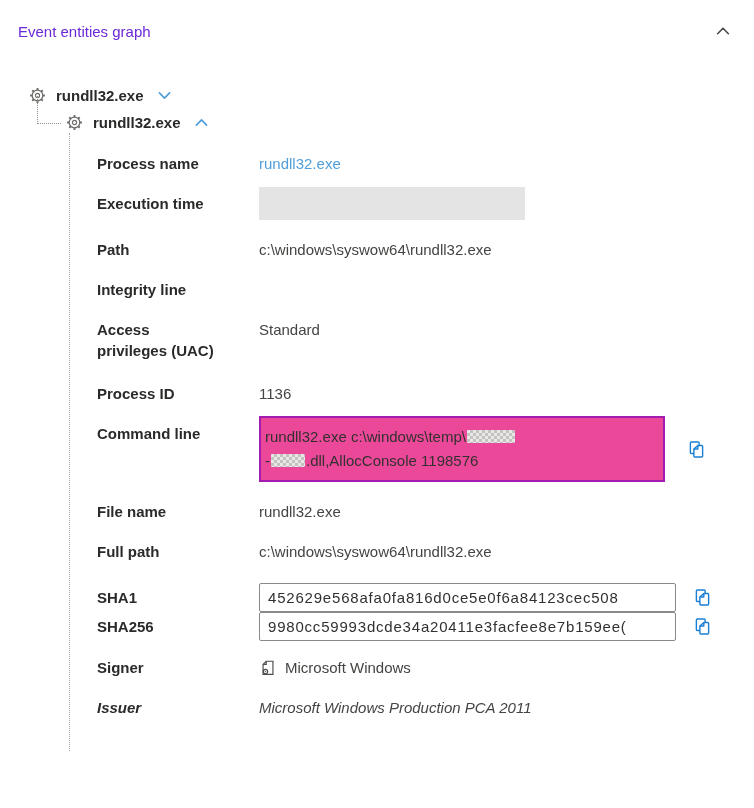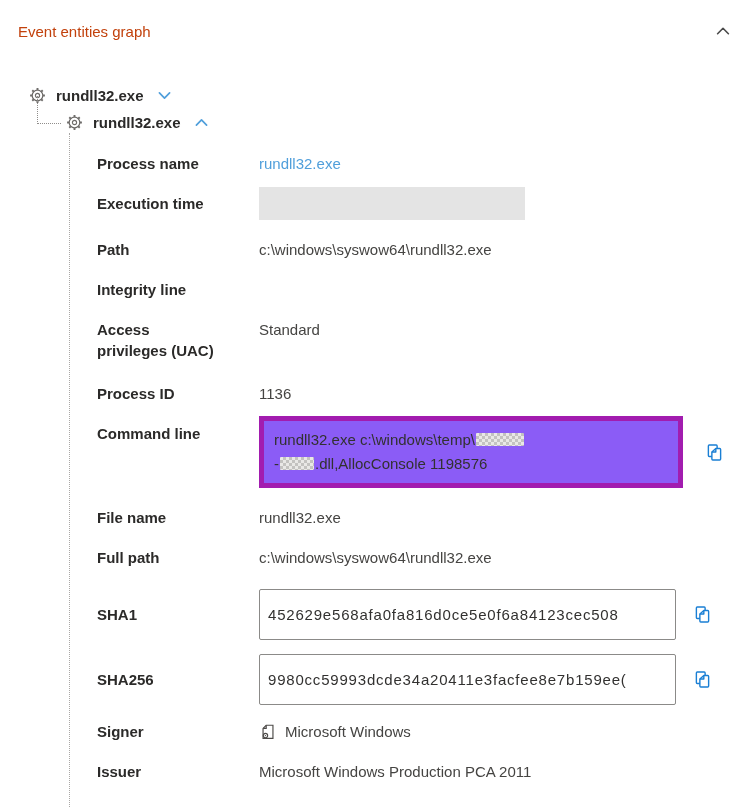--- a/index.html
+++ b/index.html
@@ -6,21 +6,21 @@
   body{
     width:754px;height:808px;overflow:hidden;background:#ffffff;
     font-family:"Liberation Sans",sans-serif;color:#323130;
     -webkit-font-smoothing:antialiased;
   }
   .panel{width:754px;height:808px;position:relative;}
 
   
   .header{display:flex;justify-content:space-between;align-items:center;
     padding:20px 20px 0 18px;}
-  .header-title{font-size:15px;line-height:21px;color:#c2410c;}
+  .header-title{font-size:15px;line-height:21px;color:#6d28d9;}
   .collapse-btn{width:22px;height:22px;display:flex;align-items:center;justify-content:center;cursor:pointer;background:none;border:none;padding:0;}
 
   
   .tree{position:relative;margin:42px 0 0 28px;}
   .tree-row{display:flex;align-items:center;gap:9px;height:22px;}
   .tree-label{font-size:15px;font-weight:bold;color:#2b2a29;cursor:pointer;}
   .tree-chevron{width:20px;height:20px;display:flex;align-items:center;justify-content:center;cursor:pointer;background:none;border:none;padding:0;margin-left:2px;}
   .tree-child{margin-left:37px;margin-top:5px;}
   .tree-connector{position:absolute;left:9px;top:12px;width:23px;height:27px;
     border-left:1px dotted #8f8d8b;border-bottom:1px dotted #8f8d8b;}
@@ -34,39 +34,39 @@
   .link{color:#509fdb;cursor:pointer;text-decoration:none;}
 
   .row-exec{}
   .redact-box{width:266px;height:33px;background:#e4e4e4;margin-top:-6px;}
 
   .row-access{margin-bottom:22px;}
   .row-access .label div{line-height:21px;}
 
   .row-cmd{}
   .cmd-wrap{display:flex;align-items:center;gap:20px;margin-top:-7px;}
-  .cmd-box{width:394px;background:#8b5cf6;border:5px solid #a21caf;
-    padding:7px 10px;font-size:15px;}
+  .cmd-box{width:394px;background:#ec4899;border:2px solid #a21caf;
+    padding:7px 4px;font-size:15px;}
   .cmd-line{line-height:24px;white-space:nowrap;overflow:hidden;}
   .pixel{display:inline-block;height:13px;vertical-align:-1px;margin:0 1px;border-radius:1px;
     background:repeating-conic-gradient(#c3c2c0 0% 25%, #e9e8e6 0% 50%);background-size:6px 6px;}
   .pixel-a{width:48px;}
   .pixel-b{width:34px;}
 
   .row-fullpath{margin-bottom:21px;}
-  .row-hash{align-items:center;margin-bottom:14px;}
+  .row-hash{align-items:center;margin-bottom:0;}
   .row-hash2{margin-bottom:16px;}
   .hash-wrap{display:flex;align-items:center;gap:15px;}
   .hash-input{width:399px;height:27px;border:1px solid #8b8a88;border-radius:2px;
-    padding:11px 8px;font-size:15px;letter-spacing:0.8px;color:#323130;
+    padding:0 8px;font-size:15px;letter-spacing:0.8px;color:#323130;
     font-family:"Liberation Sans",sans-serif;white-space:nowrap;overflow:hidden;}
   .copy-btn{background:none;border:none;padding:0;width:22px;height:22px;cursor:pointer;display:flex;align-items:center;justify-content:center;}
 
   .signer-value{display:flex;align-items:center;gap:8px;}
-  .row-issuer{}
+  .row-issuer{font-style:italic;}
   .row-ispe{margin-bottom:0;}
   svg{display:block;}
 </style>
 </head>
 <body>
 
 <div class="panel">
 
   <div class="header">
     <div class="header-title">Event entities graph</div>

